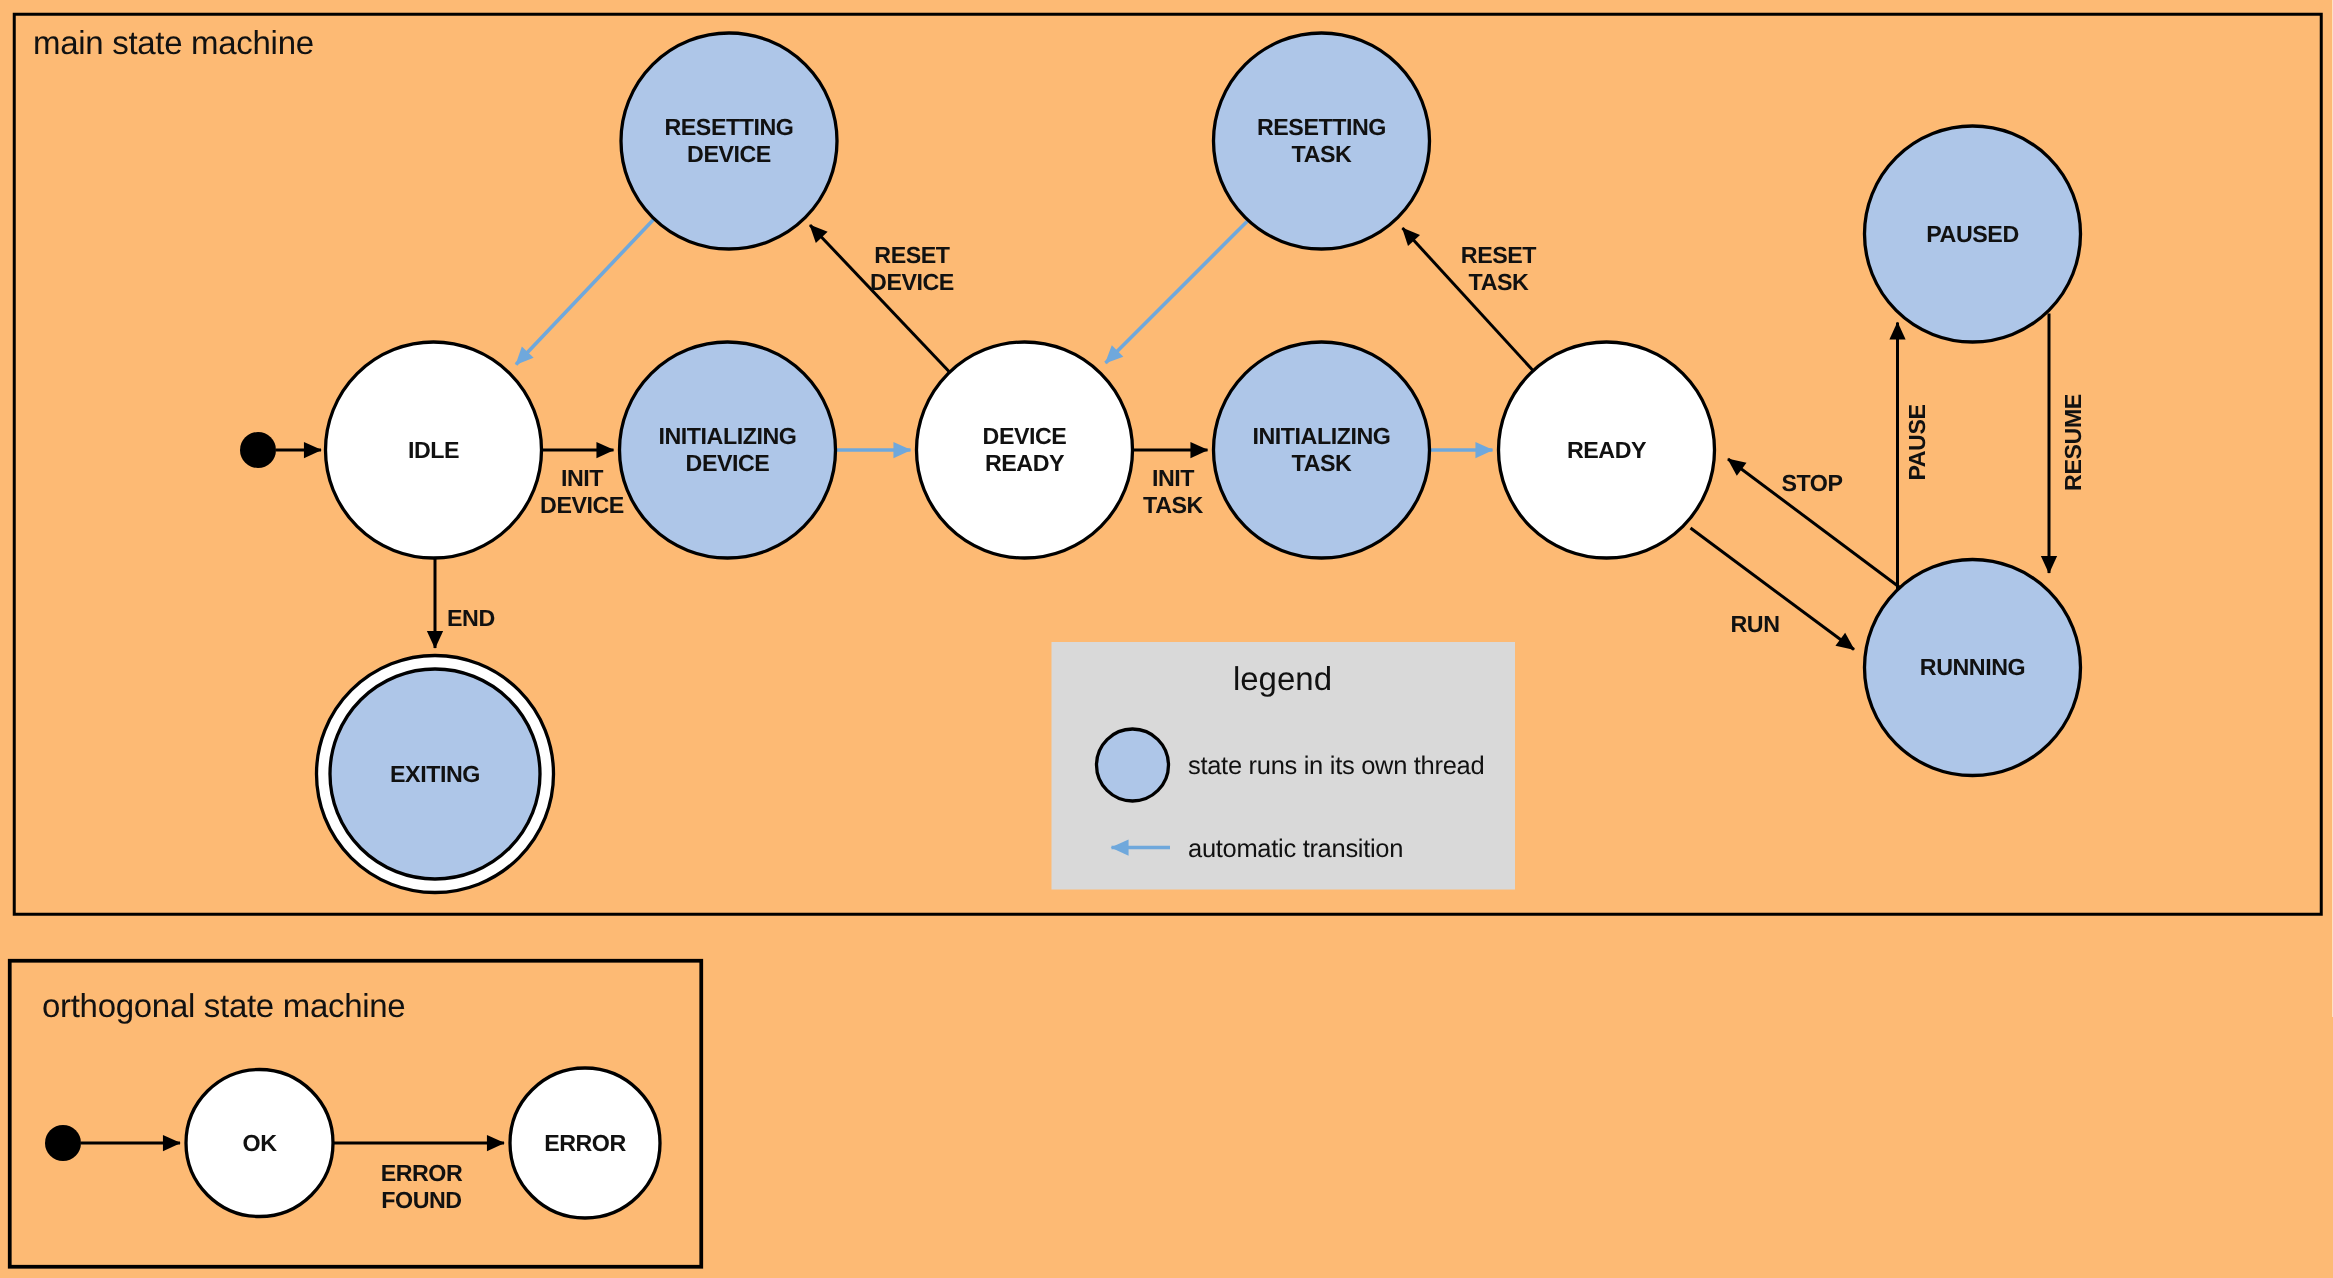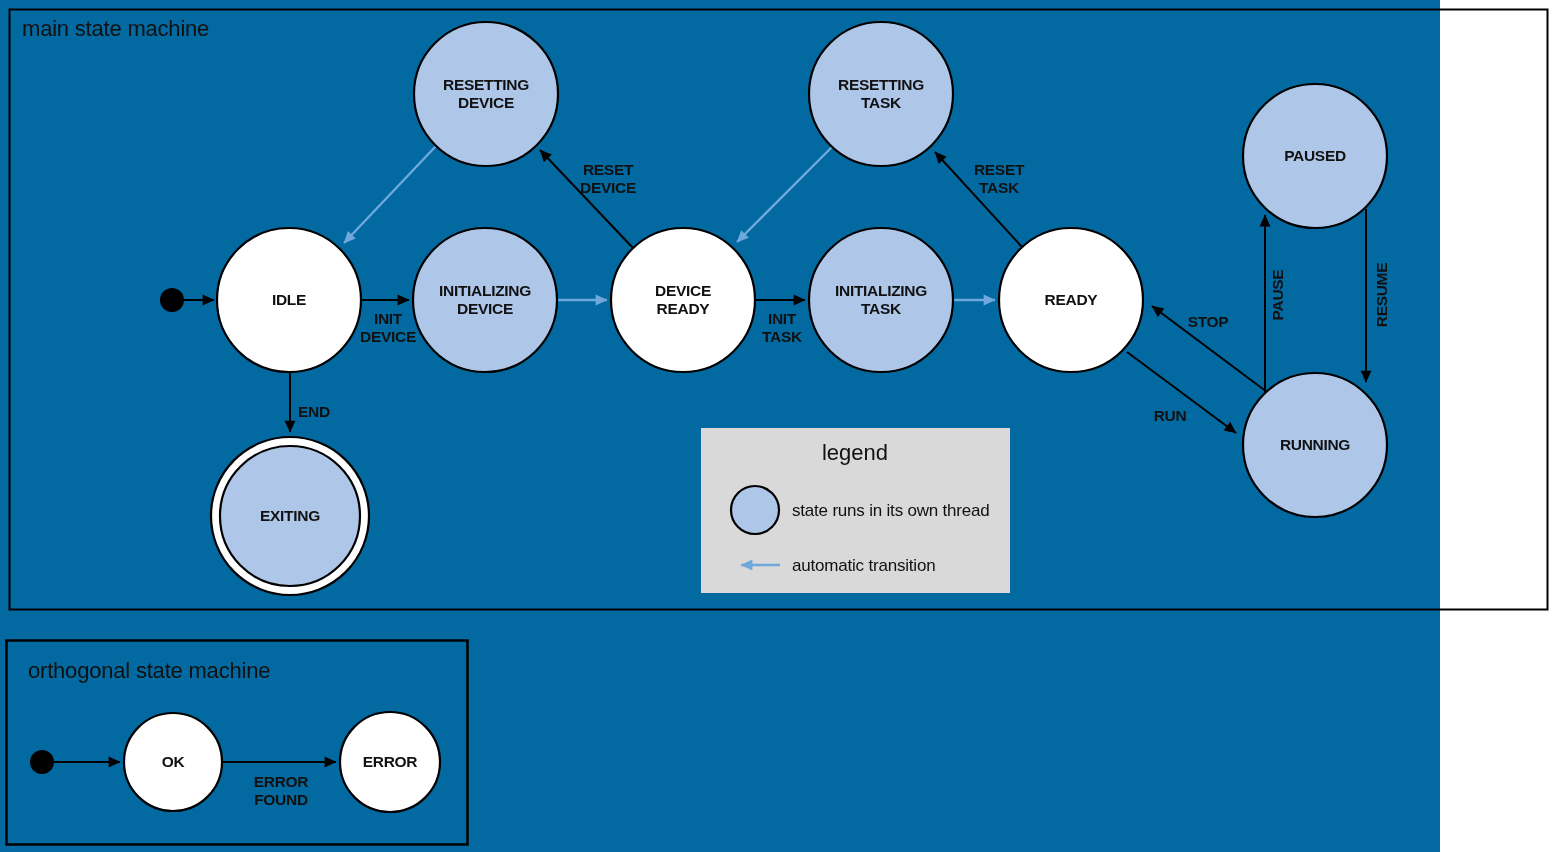--- a/index.html
+++ b/index.html
@@ -1,16 +1,16 @@
 <!DOCTYPE html>
 <html><head>
 <meta charset="utf-8">
 <style>
   html,body{margin:0;padding:0;background:#ffffff;}
-  .canvas{width:1440px;height:852px;position:relative;background:#0369a1;}
+  .canvas{width:1555px;height:852px;position:relative;background:#fdba74;}
   svg{display:block;}
   text{font-family:"Liberation Sans","DejaVu Sans",sans-serif;fill:#111;}
   .frame-title{font-size:22px;font-weight:500;letter-spacing:-0.2px;}
   .state-label{font-size:15.5px;font-weight:600;letter-spacing:-0.3px;text-anchor:middle;}
   .trans-label{font-size:15.5px;font-weight:600;letter-spacing:-0.3px;text-anchor:middle;}
   .trans-label-start{font-size:15.5px;font-weight:600;letter-spacing:-0.3px;text-anchor:start;}
   .legend-title{font-size:22px;font-weight:500;text-anchor:middle;}
   .legend-text{font-size:17px;font-weight:400;letter-spacing:-0.2px;}
   .state-circle{stroke:#000;stroke-width:2.2;}
   .edge{stroke:#000;stroke-width:2;fill:none;}

